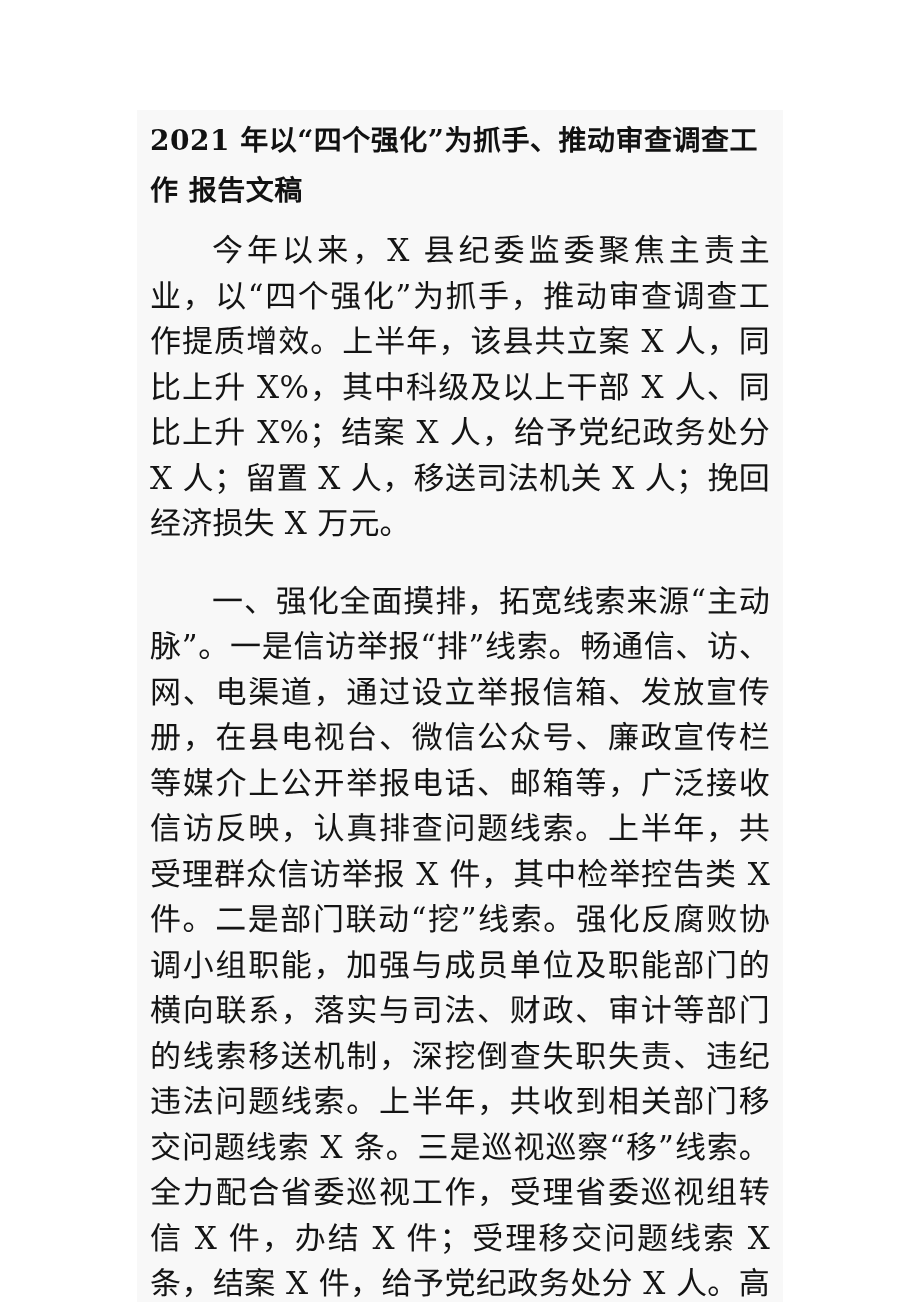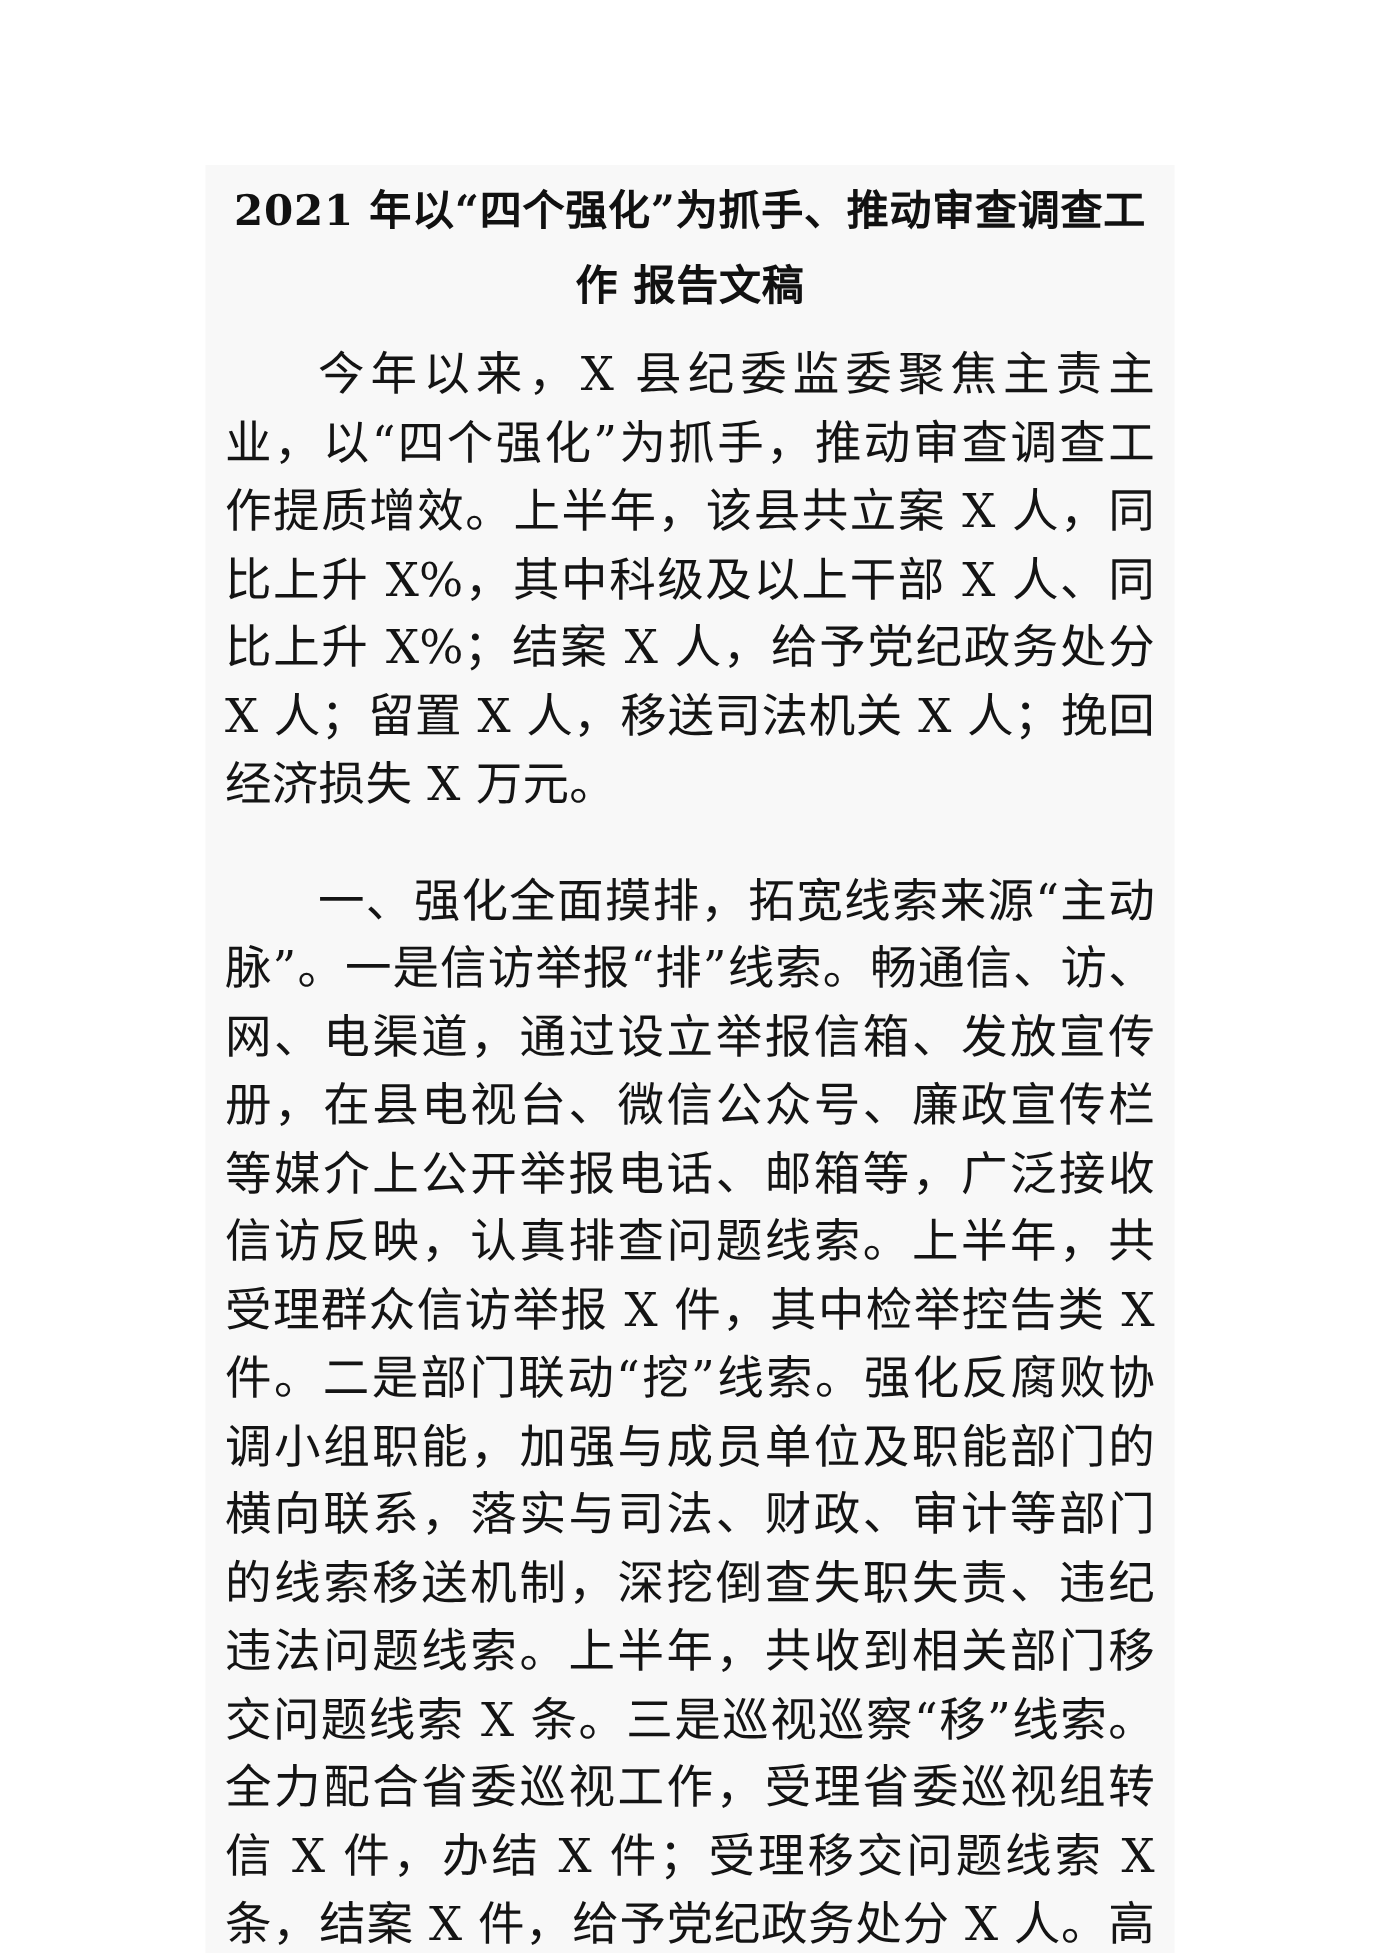--- a/index.html
+++ b/index.html
@@ -32,21 +32,20 @@
     background: #f8f8f8;
     box-sizing: border-box;
     padding: 6px 13px 10px 13px;
   }
 
   .doc-title {
     font-family: "DejaVu Serif", "Liberation Serif", serif;
     font-weight: bold;
     font-size: 28px;
     line-height: 50px;
-    text-align: center;
     color: #111111;
     margin: 0 0 12px 0;
     letter-spacing: 0.5px;
   }
 
   .body-text {
     font-family: "DejaVu Serif", "Liberation Serif", serif;
     font-size: 31px;
     line-height: 45.5px;
     color: #141414;

